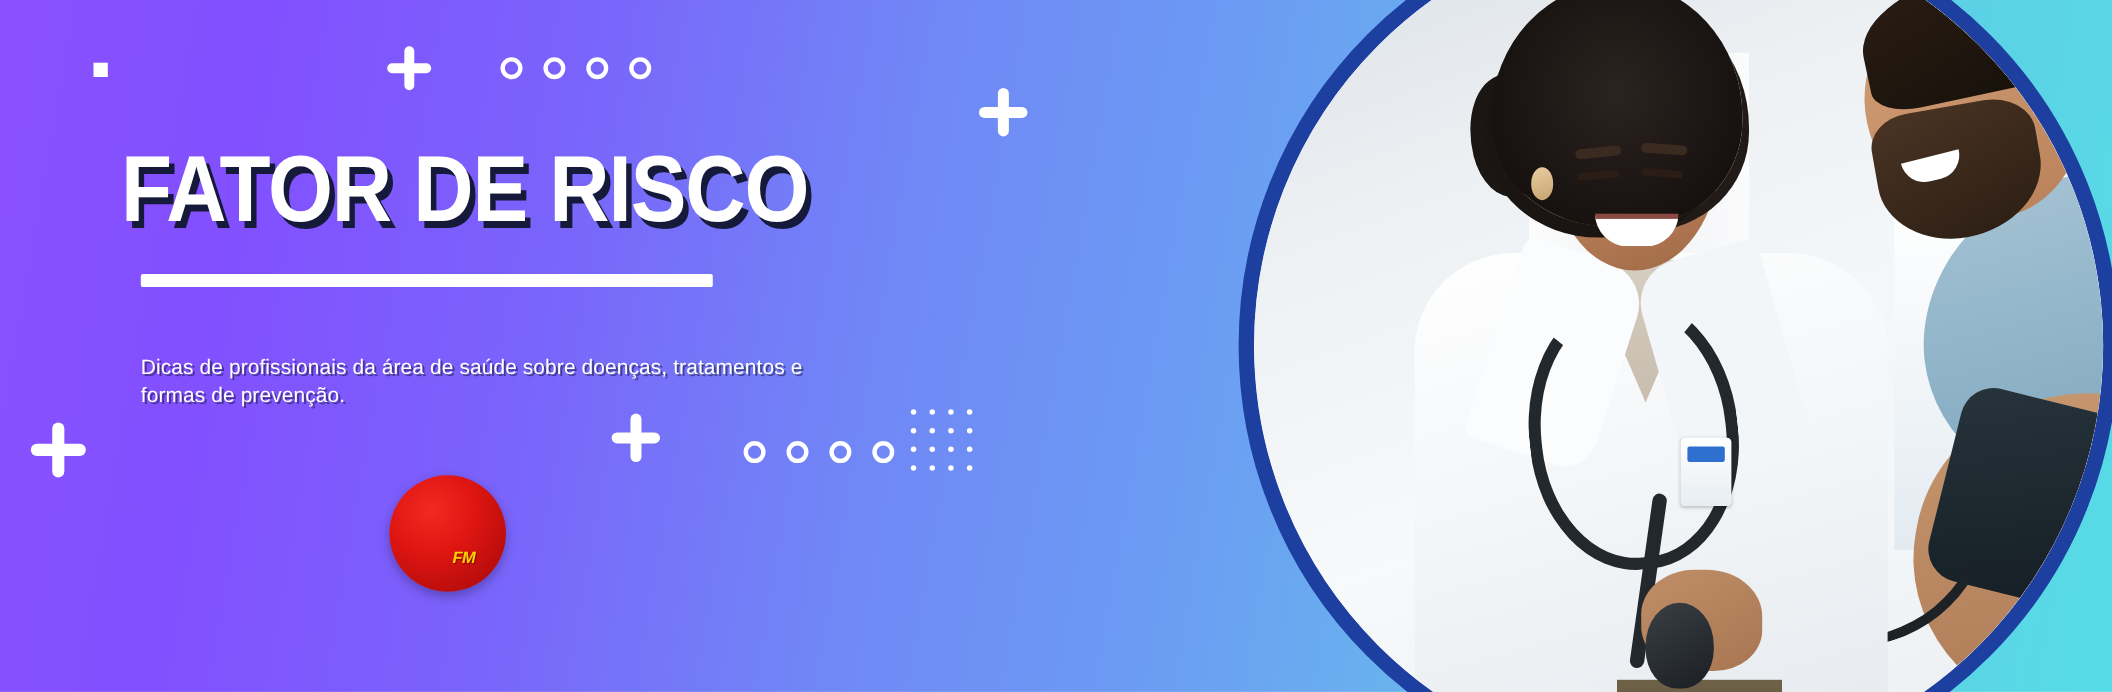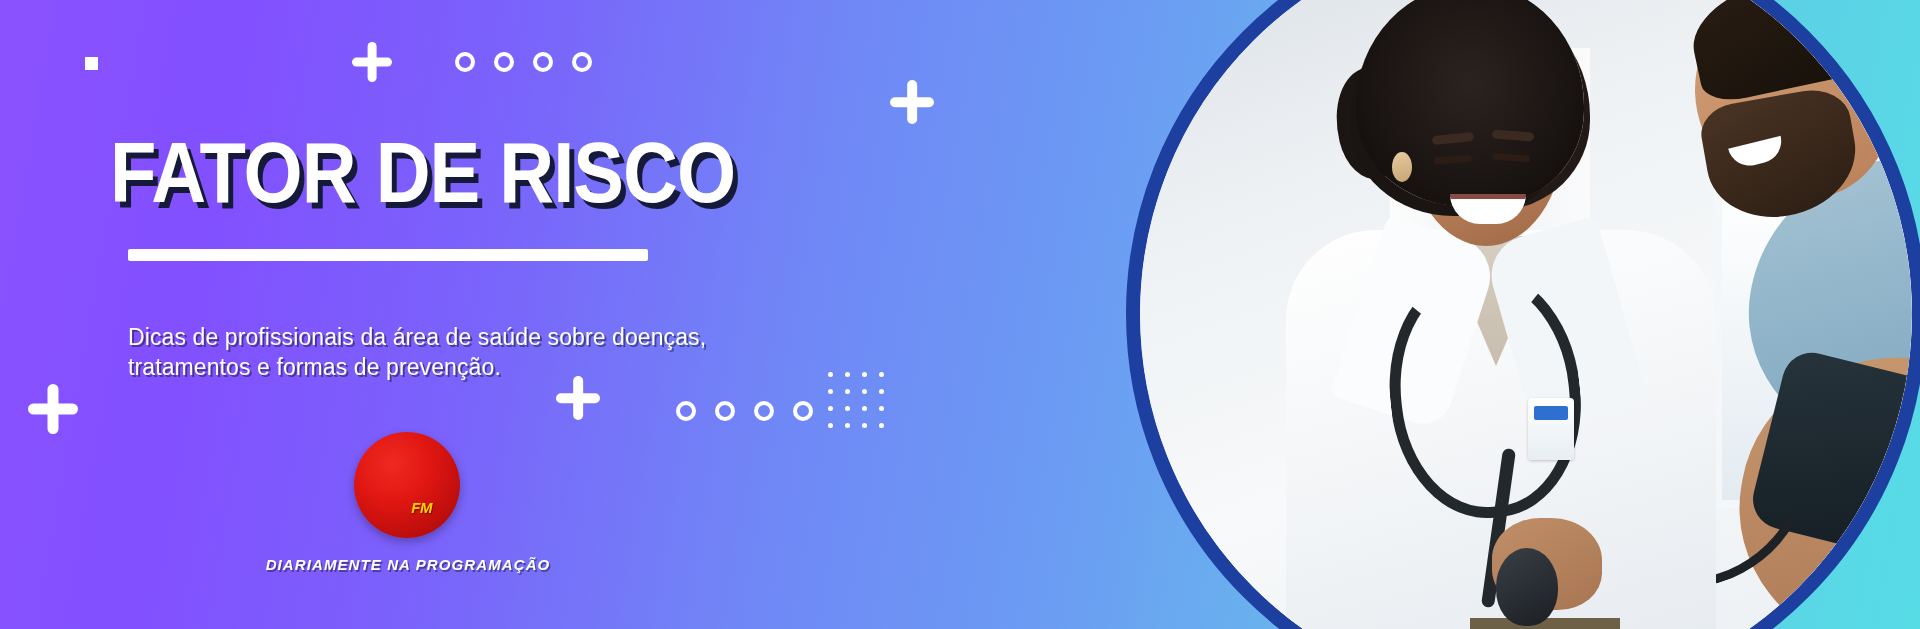--- a/index.html
+++ b/index.html
@@ -46,21 +46,21 @@
     -webkit-text-stroke:0;
     white-space:nowrap;
     transform:scaleY(1.12);transform-origin:left top;
   }
   .title-rule{
     position:absolute;left:128px;top:249px;width:520px;height:12px;
     background:#ffffff;border-radius:2px;
   }
   .subtitle{
     position:absolute;left:128px;top:322px;width:640px;
-    font-size:23px;line-height:1.32;color:#ffffff;font-weight:400;
+    font-size:19px;line-height:1.32;color:#ffffff;font-weight:400;
     text-shadow:2px 2px 0 rgba(22,26,58,.55);
     letter-spacing:.1px;
   }
 
   
   .logo-wrap{position:absolute;left:354px;top:432px;width:106px;height:106px;}
   .logo-circle{
     position:absolute;inset:0;border-radius:50%;
     background:radial-gradient(circle at 36% 30%, #f02a22 0%, #e01612 38%, #b80d0c 78%, #8e0807 100%);
     box-shadow:0 4px 10px rgba(0,0,0,.28);
@@ -229,21 +229,20 @@
 
     <div class="title-rule"></div>
 
     <div class="subtitle">Dicas de profissionais da área de saúde sobre doenças, tratamentos e formas de prevenção.</div>
 
     <div class="logo-wrap">
       <div class="logo-circle"></div>
       <div class="logo-fm">FM</div>
     </div>
 
-    <div class="logo-tag">DIARIAMENTE NA PROGRAMAÇÃO</div>
   </div>
 
   <div class="photo-ring">
     <div class="photo">
 
       <div class="ph-bg"></div>
 
       <div class="ph-window"></div>
       <div class="ph-curtain"></div>
 

